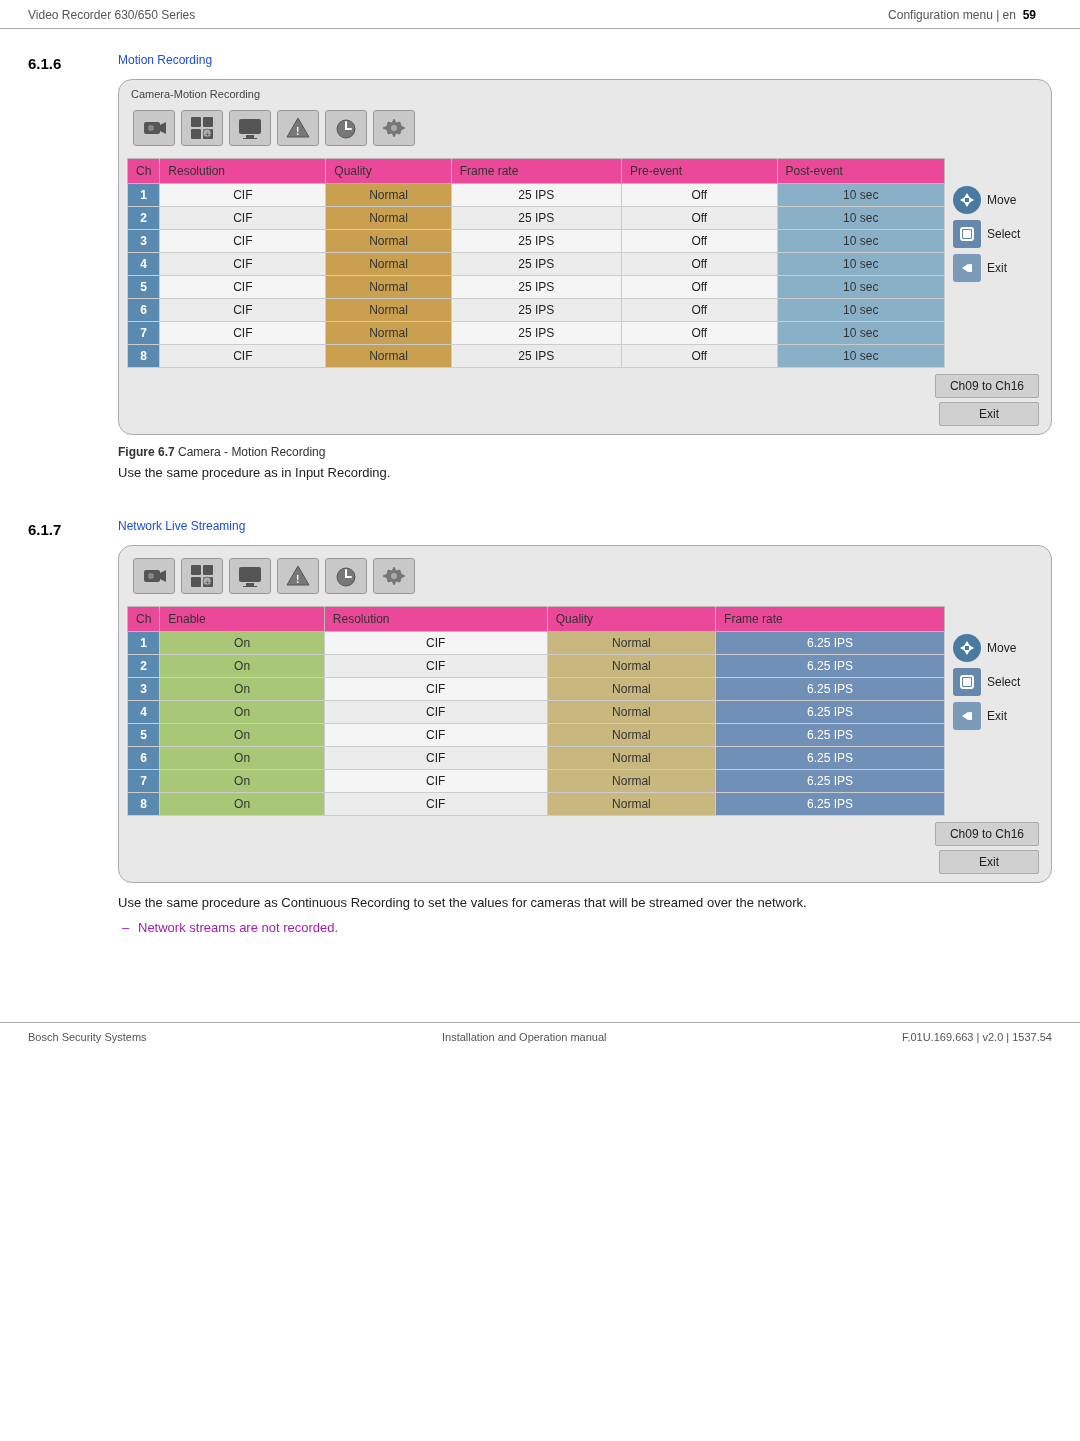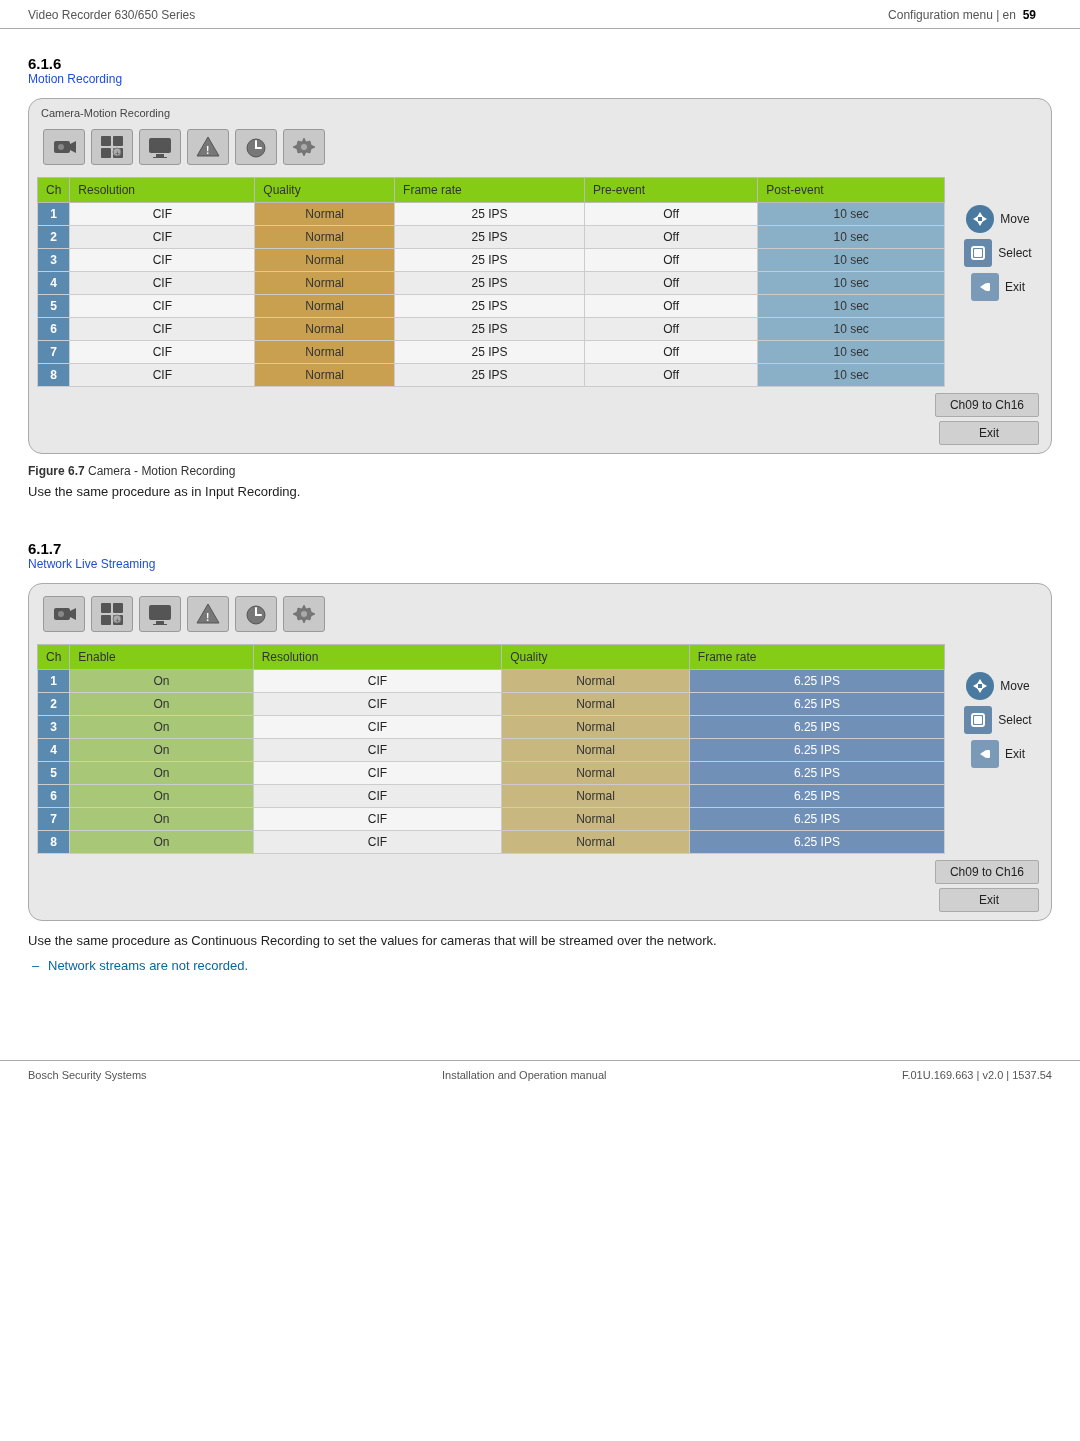--- a/index.html
+++ b/index.html
@@ -25,21 +25,21 @@
       font-weight: bold;
       color: #000;
     }
 
     .page-body {
       padding: 24px 28px 20px 28px;
     }
 
     .section {
       display: flex;
-      flex-direction: column;
+      flex-direction: row;
       margin-bottom: 30px;
     }
     .section-number {
       font-size: 15px;
       font-weight: bold;
       color: #000;
       min-width: 90px;
       padding-top: 2px;
     }
     .section-content {
@@ -98,21 +98,21 @@
       display: flex;
       flex-direction: row;
       gap: 8px;
     }
     .rec-table {
       flex: 1;
       border-collapse: collapse;
       font-size: 12px;
     }
     .rec-table thead tr th {
-      background: #84cc16;
+      background: #ec4899;
       padding: 5px 8px;
       text-align: left;
       font-weight: normal;
       color: #333;
       border: 1px solid #bbb;
       white-space: nowrap;
     }
     .rec-table tbody tr td {
       padding: 4px 8px;
       border: 1px solid #ccc;
@@ -132,21 +132,20 @@
       width: 28px;
     }
 
     
     .side-controls {
       display: flex;
       flex-direction: column;
       gap: 6px;
       min-width: 90px;
       padding-top: 28px;
-      align-items: center;
     }
     .side-btn {
       display: flex;
       align-items: center;
       gap: 6px;
       cursor: pointer;
       font-size: 12px;
       color: #222;
     }
     .side-btn-icon {
@@ -198,21 +197,21 @@
       font-weight: bold;
     }
     .body-text {
       font-size: 13px;
       color: #222;
       margin-bottom: 6px;
       line-height: 1.5;
     }
     .bullet-text {
       font-size: 13px;
-      color: #0369a1;
+      color: #a21caf;
       padding-left: 20px;
       position: relative;
       margin-bottom: 4px;
       line-height: 1.5;
     }
     .bullet-text::before {
       content: '–';
       position: absolute;
       left: 4px;
     }

